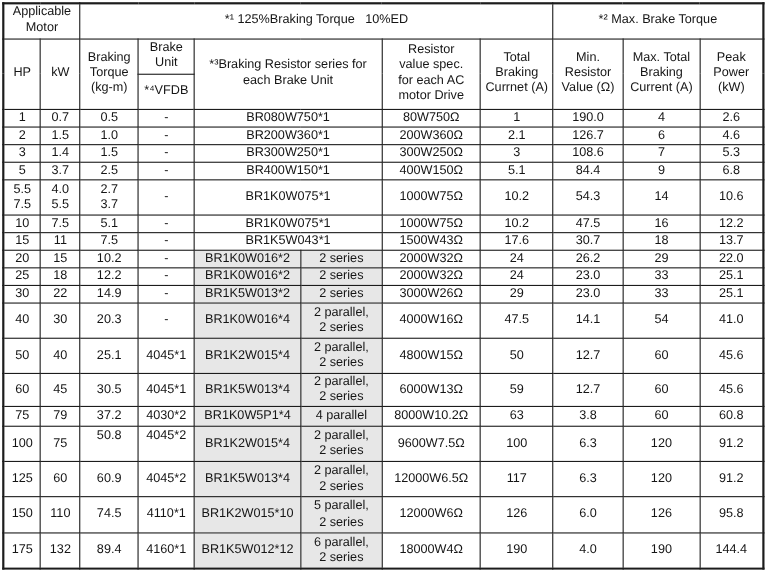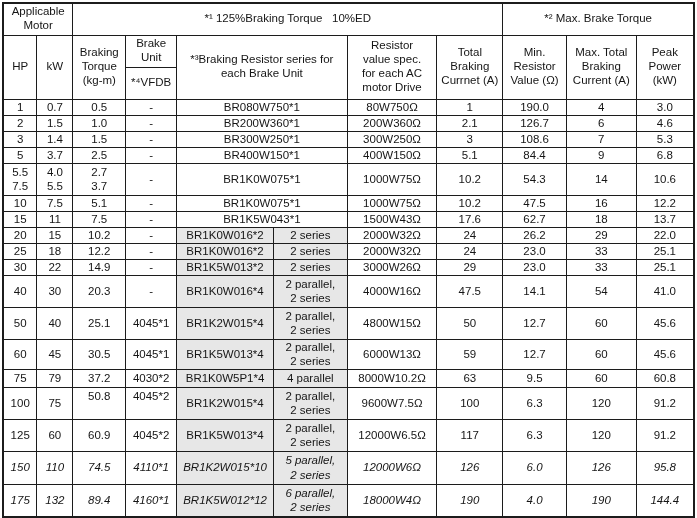--- a/index.html
+++ b/index.html
@@ -53,21 +53,21 @@
   thead tr { height: 32px; }
   tbody tr { height: 16px; }
   tbody tr:nth-child(5),
   tbody tr:nth-child(11),
   tbody tr:nth-child(12),
   tbody tr:nth-child(15),
   tbody tr:nth-child(16) { height: 32px; }
   tbody tr:nth-child(13) { height: 30px; }
   tbody tr:nth-child(14) { height: 18px; }
   tbody tr:nth-child(17),
-  tbody tr:nth-child(18) { height: 33px; font-style: italic; }
+  tbody tr:nth-child(18) { height: 33px; }
 
   
   tbody tr:nth-child(n+8) td:nth-child(5),
   tbody tr:nth-child(n+8) td:nth-child(6) { background: var(--shade); }
 
   
   tbody tr:nth-child(15) td:nth-child(3),
   tbody tr:nth-child(15) td:nth-child(4) { vertical-align: top; padding-top: 1px; }
 </style>
 </head>
@@ -129,21 +129,21 @@
       <tr>
         <td>1</td>
         <td>0.7</td>
         <td>0.5</td>
         <td>-</td>
         <td colspan="2">BR080W750*1</td>
         <td>80W750Ω</td>
         <td>1</td>
         <td>190.0</td>
         <td>4</td>
-        <td>3.0</td>
+        <td>2.6</td>
       </tr>
       <tr>
         <td>2</td>
         <td>1.5</td>
         <td>1.0</td>
         <td>-</td>
         <td colspan="2">BR200W360*1</td>
         <td>200W360Ω</td>
         <td>2.1</td>
         <td>126.7</td>
@@ -202,21 +202,21 @@
         <td>12.2</td>
       </tr>
       <tr>
         <td>15</td>
         <td>11</td>
         <td>7.5</td>
         <td>-</td>
         <td colspan="2">BR1K5W043*1</td>
         <td>1500W43Ω</td>
         <td>17.6</td>
-        <td>62.7</td>
+        <td>30.7</td>
         <td>18</td>
         <td>13.7</td>
       </tr>
       <tr>
         <td>20</td>
         <td>15</td>
         <td>10.2</td>
         <td>-</td>
         <td>BR1K0W016*2</td>
         <td>2 series</td>
@@ -296,21 +296,21 @@
       </tr>
       <tr>
         <td>75</td>
         <td>79</td>
         <td>37.2</td>
         <td>4030*2</td>
         <td>BR1K0W5P1*4</td>
         <td>4 parallel</td>
         <td>8000W10.2Ω</td>
         <td>63</td>
-        <td>9.5</td>
+        <td>3.8</td>
         <td>60</td>
         <td>60.8</td>
       </tr>
       <tr>
         <td>100</td>
         <td>75</td>
         <td>50.8</td>
         <td>4045*2</td>
         <td>BR1K2W015*4</td>
         <td>2 parallel,

